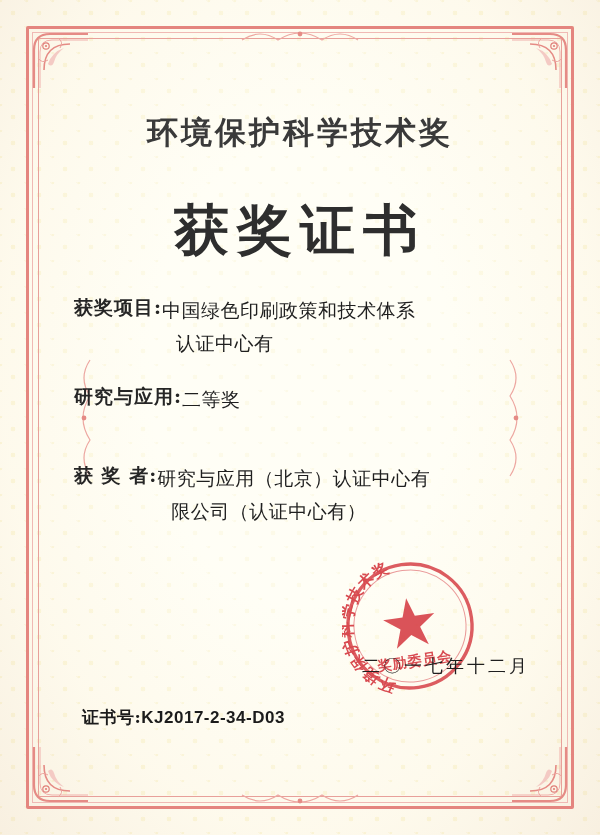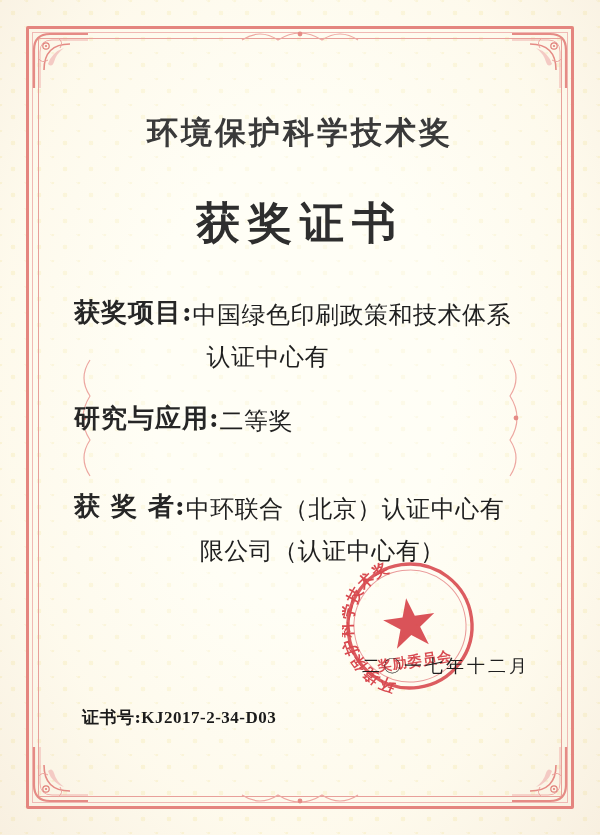--- a/index.html
+++ b/index.html
@@ -97,52 +97,52 @@
     font-weight: bold;
     letter-spacing: 3px;
     color: #3a3a3a;
   }
   .title-big {
     position: absolute;
     top: 148px;
     width: 100%;
     text-align: center;
     font-family: "DejaVu Serif", "Liberation Serif", serif;
-    font-size: 44px;
+    font-size: 55px;
     font-weight: bold;
     letter-spacing: 8px;
     color: #2e2e2e;
   }
   .fields {
     position: absolute;
     top: 248px;
     left: 28px;
     right: 18px;
   }
   .field-row {
     display: flex;
     align-items: flex-start;
     margin-bottom: 6px;
   }
   .field-label {
     flex: 0 0 auto;
-    font-size: 26px;
+    font-size: 19px;
     font-weight: bold;
     color: #262626;
     letter-spacing: 1px;
     white-space: nowrap;
     padding-top: 1px;
     font-family: "DejaVu Serif", "Liberation Serif", serif;
   }
   .field-label.wide {
     letter-spacing: 1px;
   }
   .field-value {
     flex: 1 1 auto;
-    font-size: 24px;
+    font-size: 19px;
     color: #1f1f1f;
     line-height: 1.75;
     letter-spacing: 0.5px;
     font-family: "DejaVu Serif", "Liberation Serif", serif;
   }
   .field-value .line2 { display: block; padding-left: 14px; }
   .gap-1 { height: 16px; }
   .gap-2 { height: 40px; }
 
   .date-line {
@@ -158,21 +158,21 @@
     position: absolute;
     left: 36px;
     top: 660px;
     font-size: 17px;
     color: #1b1b1b;
     font-family: "DejaVu Serif", "Liberation Serif", serif;
     letter-spacing: 0.5px;
   }
   .cert-no b { font-weight: bold; }
   .cert-no .num {
-    font-family: Liberation Serif, serif;
+    font-family: Liberation Sans, sans-serif;
     font-weight: bold;
     letter-spacing: 0.5px;
   }
 
   
   .seal {
     position: absolute;
     left: 296px;
     top: 512px;
     width: 136px;
@@ -288,21 +288,21 @@
         <div class="field-value">
           <span>二等奖</span>
         </div>
       </div>
 
       <div class="gap-2"></div>
 
       <div class="field-row">
         <div class="field-label wide">获 奖 者:</div>
         <div class="field-value">
-          <span>中环联合（北京）认证中心有</span>
+          <span>研究与应用（北京）认证中心有</span>
           <span class="line2">限公司（认证中心有）</span>
         </div>
       </div>
 
     </div>
 
     <div class="seal">
       <svg width="136" height="136" viewBox="0 0 136 136">
         <g transform="rotate(-8 68 68)">
           <circle cx="68" cy="68" r="62" fill="none" stroke="#d3323a" stroke-width="3.4" opacity="0.9"></circle>

